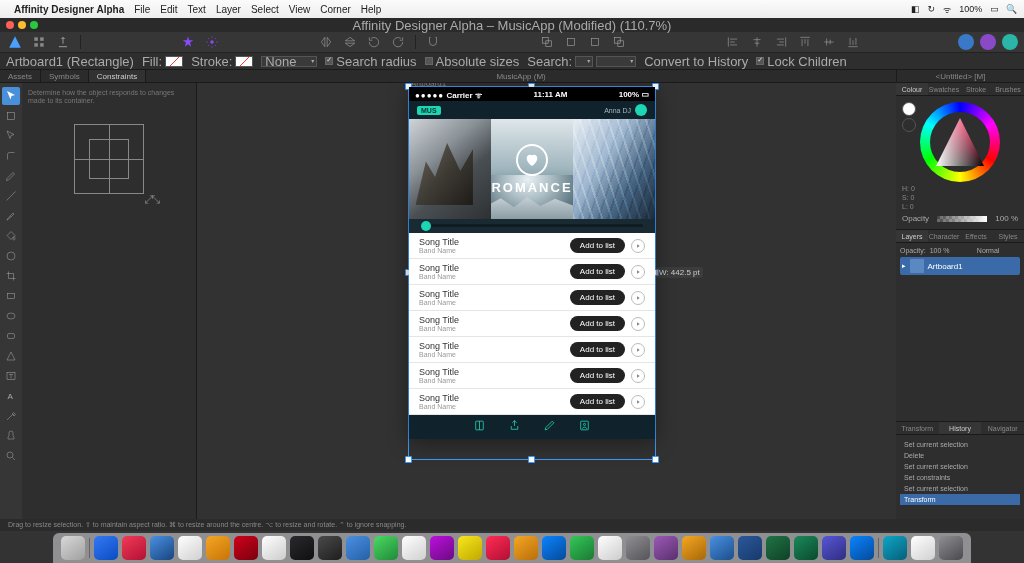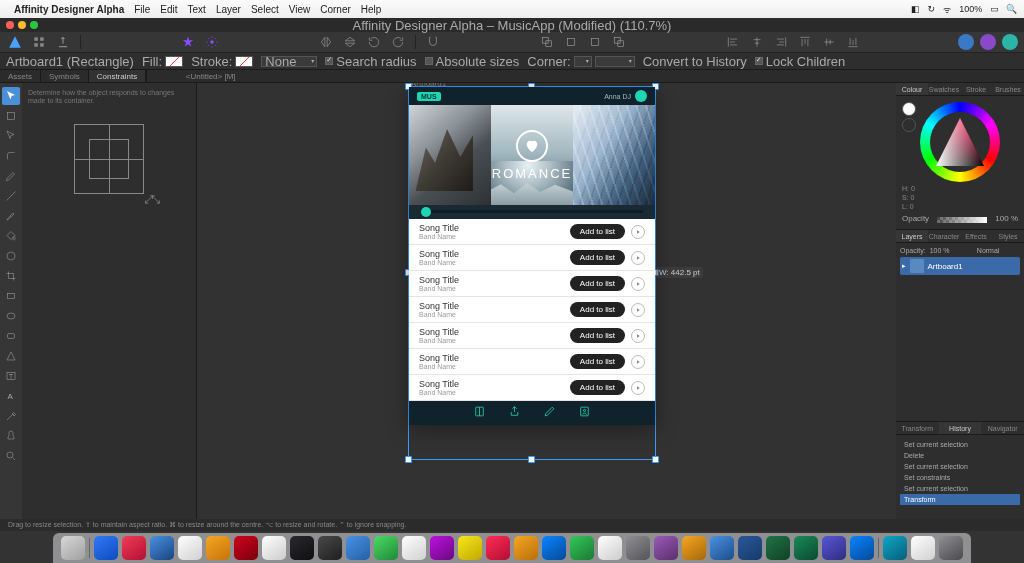--- a/index.html
+++ b/index.html
@@ -78,21 +78,21 @@
 .hero-img.b{background:linear-gradient(180deg,#dfe7ea 0%,#9fb5bd 50%,#5d7a86 80%,#374850 100%)}
 .hero-img.c{background:linear-gradient(125deg,#e8eef4 0%,#9db6cf 40%,#4a6a8a 70%,#223548 100%)}
 .hero-img.a::after{content:"";position:absolute;left:8%;top:24%;width:70%;height:62%;background:linear-gradient(130deg,#6b655d 0%,#3e3a34 50%,#1f1c18 100%);clip-path:polygon(0 100%,18% 30%,34% 55%,55% 0,78% 45%,100% 10%,100% 100%)}
 .hero-img.b::before{content:"";position:absolute;left:0;right:0;bottom:0;height:44%;background:radial-gradient(ellipse at 45% 10%,#e8f1f4 0%,#aebfc6 35%,#6e858f 70%,#3f535c 100%)}
 .hero-img.b::after{content:"";position:absolute;left:0;right:0;bottom:0;height:26%;background:linear-gradient(180deg,#cfd9dd 0%,#8b9da4 100%);clip-path:polygon(0 40%,12% 20%,28% 55%,44% 15%,60% 50%,78% 22%,100% 48%,100% 100%,0 100%)}
 .hero-img.c::before{content:"";position:absolute;inset:0;background:repeating-linear-gradient(72deg,rgba(255,255,255,.24) 0 2px,transparent 2px 9px),repeating-linear-gradient(108deg,rgba(0,0,0,.14) 0 2px,transparent 2px 9px);mix-blend-mode:overlay}
 .hero-img.c::after{content:"";position:absolute;left:-12%;top:-14%;width:124%;height:128%;background:linear-gradient(118deg,rgba(255,255,255,.28) 0%,rgba(255,255,255,0) 40%,rgba(0,0,0,.22) 100%);clip-path:polygon(8% 100%,60% 0,100% 0,100% 100%)}
 .hero-overlay{position:absolute;inset:0;display:flex;flex-direction:column;align-items:center;justify-content:center;color:#fff}
 .hero-overlay .heart{width:32px;height:32px;border:2px solid #fff;border-radius:50%;display:flex;align-items:center;justify-content:center;margin-bottom:4px}
 .hero-overlay .heart svg{width:16px;height:16px;fill:#fff}
-.hero-overlay .title{font-size:13px;font-weight:400;letter-spacing:2px}
+.hero-overlay .title{font-size:13px;font-weight:700;letter-spacing:2px}
 .ph-slider{height:14px;padding:5px 12px;position:relative}
 .ph-slider .track{height:3px;background:#0f1c23;border-radius:2px}
 .ph-slider .knob{width:10px;height:10px;background:#1dd6b3;border-radius:50%;position:absolute;top:2px;left:12px}
 .ph-search{margin:4px 18px 8px;height:18px;background:#223440;border-radius:3px;display:flex;align-items:center;justify-content:center;color:#8aa0ab;font-size:8px;gap:4px}
 .ph-list{background:#fff;min-height:158px}
 .ph-row{display:flex;align-items:center;padding:4px 10px;border-bottom:1px solid #e5e5e5}
 .ph-row .meta{flex:1}
 .ph-row .song{font-size:9px;color:#333;font-weight:500}
 .ph-row .band{font-size:7px;color:#999}
 .ph-row .add{background:#222;color:#fff;font-size:8px;padding:3px 10px;border-radius:9px;margin-right:6px}
@@ -107,21 +107,21 @@
 .rp-tabs .t{flex:1;text-align:center;line-height:13px;font-size:7px;color:#888}
 .rp-tabs .t.active{color:#ccc;background:#363636}
 .colour-panel{padding:6px;border-bottom:1px solid #1a1a1a;position:relative}
 .color-wheel{width:80px;height:80px;margin:0 auto;position:relative}
 .wheel-ring{position:absolute;inset:0;border-radius:50%;background:conic-gradient(from 90deg,#ff0080,#ff0000,#ff8000,#ffff00,#80ff00,#00ff00,#00ff80,#00ffff,#0080ff,#0000ff,#8000ff,#ff00ff,#ff0080)}
 .wheel-ring::after{content:"";position:absolute;inset:10px;background:#2e2e2e;border-radius:50%}
 .wheel-tri{position:absolute;inset:16px;clip-path:polygon(50% 0,100% 100%,0 100%);background:linear-gradient(to bottom,#ff0040,#000),linear-gradient(to right,#fff,transparent);background-blend-mode:screen}
 .colour-swatches{position:absolute;left:6px;top:6px;display:flex;flex-direction:column;gap:2px}
 .colour-swatches .sw{width:14px;height:14px;border-radius:50%;border:1px solid #555}
 .hsl-readout{font-size:7px;color:#888;line-height:1.3;margin-top:2px}
-.opacity-row{display:flex;align-items:flex-end;gap:8px;margin-top:3px}
+.opacity-row{display:flex;align-items:center;gap:8px;margin-top:3px}
 .opacity-row .bar{flex:1;height:6px;background:linear-gradient(to right,transparent,#fff),repeating-conic-gradient(#666 0 25%,#444 0 50%) 0 0/6px 6px}
 .layers-panel{flex:1;padding:4px;border-bottom:1px solid #1a1a1a;overflow:hidden}
 .layer-row{display:flex;align-items:center;gap:4px;padding:2px;background:#3a6aa8;color:#fff;border-radius:2px;font-size:8px}
 .layer-row .thumb{width:14px;height:14px;background:#5a89c2;border-radius:1px}
 .layer-row .chev{font-size:7px}
 .history-panel{height:92px;padding:4px;overflow:hidden}
 .hist-item{font-size:7px;color:#aaa;padding:2px 4px}
 .hist-item.sel{background:#3a6aa8;color:#fff}
 
 .statusbar{position:absolute;left:0;right:0;bottom:32px;height:12px;background:#2b2b2b;color:#888;font-size:7px;display:flex;align-items:center;padding:0 8px;gap:6px}
@@ -296,35 +296,36 @@
   <span class="drop" style="width:56px">None</span>
   <div class="fld">
       <span class="check on"></span>
       <span>Search radius</span>
     </div>
   <div class="fld">
       <span class="check"></span>
       <span>Absolute sizes</span>
     </div>
   <div class="fld">
-      <span>Corner:</span>
+      <span>Search:</span>
       <span class="drop" style="width:18px"></span>
       <span class="drop" style="width:40px"></span>
     </div>
   <span>Convert to History</span>
   <div class="fld">
       <span class="check on"></span>
       <span>Lock Children</span>
     </div>
 </div>
 
 <div class="tabbar">
   <div class="ltab">Assets</div>
   <div class="ltab">Symbols</div>
   <div class="ltab active">Constraints</div>
+  <div class="center">MusicApp (M)</div>
   <div class="ltab" style="width:128px;border-left:1px solid #1a1a1a;border-right:none;text-align:center">&lt;Untitled&gt; [M]</div>
 </div>
 
 <div class="workspace">
 
   <div class="toolstrip">
     <div class="tool sel">
         <svg viewBox="0 0 24 24">
           <path fill="currentColor" d="M4 2l16 8-7 2-2 7z"></path>
         </svg>
@@ -443,20 +444,25 @@
       <div class="handle" style="left:-4px;bottom:-4px"></div>
       <div class="handle" style="right:-4px;bottom:-4px"></div>
       <div class="handle" style="left:calc(50% - 4px);top:-4px"></div>
       <div class="handle" style="left:calc(50% - 4px);bottom:-4px"></div>
       <div class="handle" style="top:calc(50% - 4px);left:-4px"></div>
       <div class="handle" style="top:calc(50% - 4px);right:-4px"></div>
     </div>
     <div class="dim-label" style="left:459px;top:184px">W: 442.5 pt</div>
 
     <div class="phone" style="left:212px;top:4px;width:246px">
+      <div class="ph-status">
+        <span><span class="dots">●●●●●</span>&nbsp;<span>Carrier</span>&nbsp;<span>ᯤ</span></span>
+        <span>11:11 AM</span>
+        <span><span>100%</span> <span>▭</span></span>
+      </div>
       <div class="ph-header">
         <span class="tag">MUS</span>
         <span class="user">
             <span>Anna DJ</span>
             <span class="avatar"></span>
           </span>
       </div>
       <div class="ph-hero">
         <div class="hero-img a"></div>
         <div class="hero-img b"></div>

